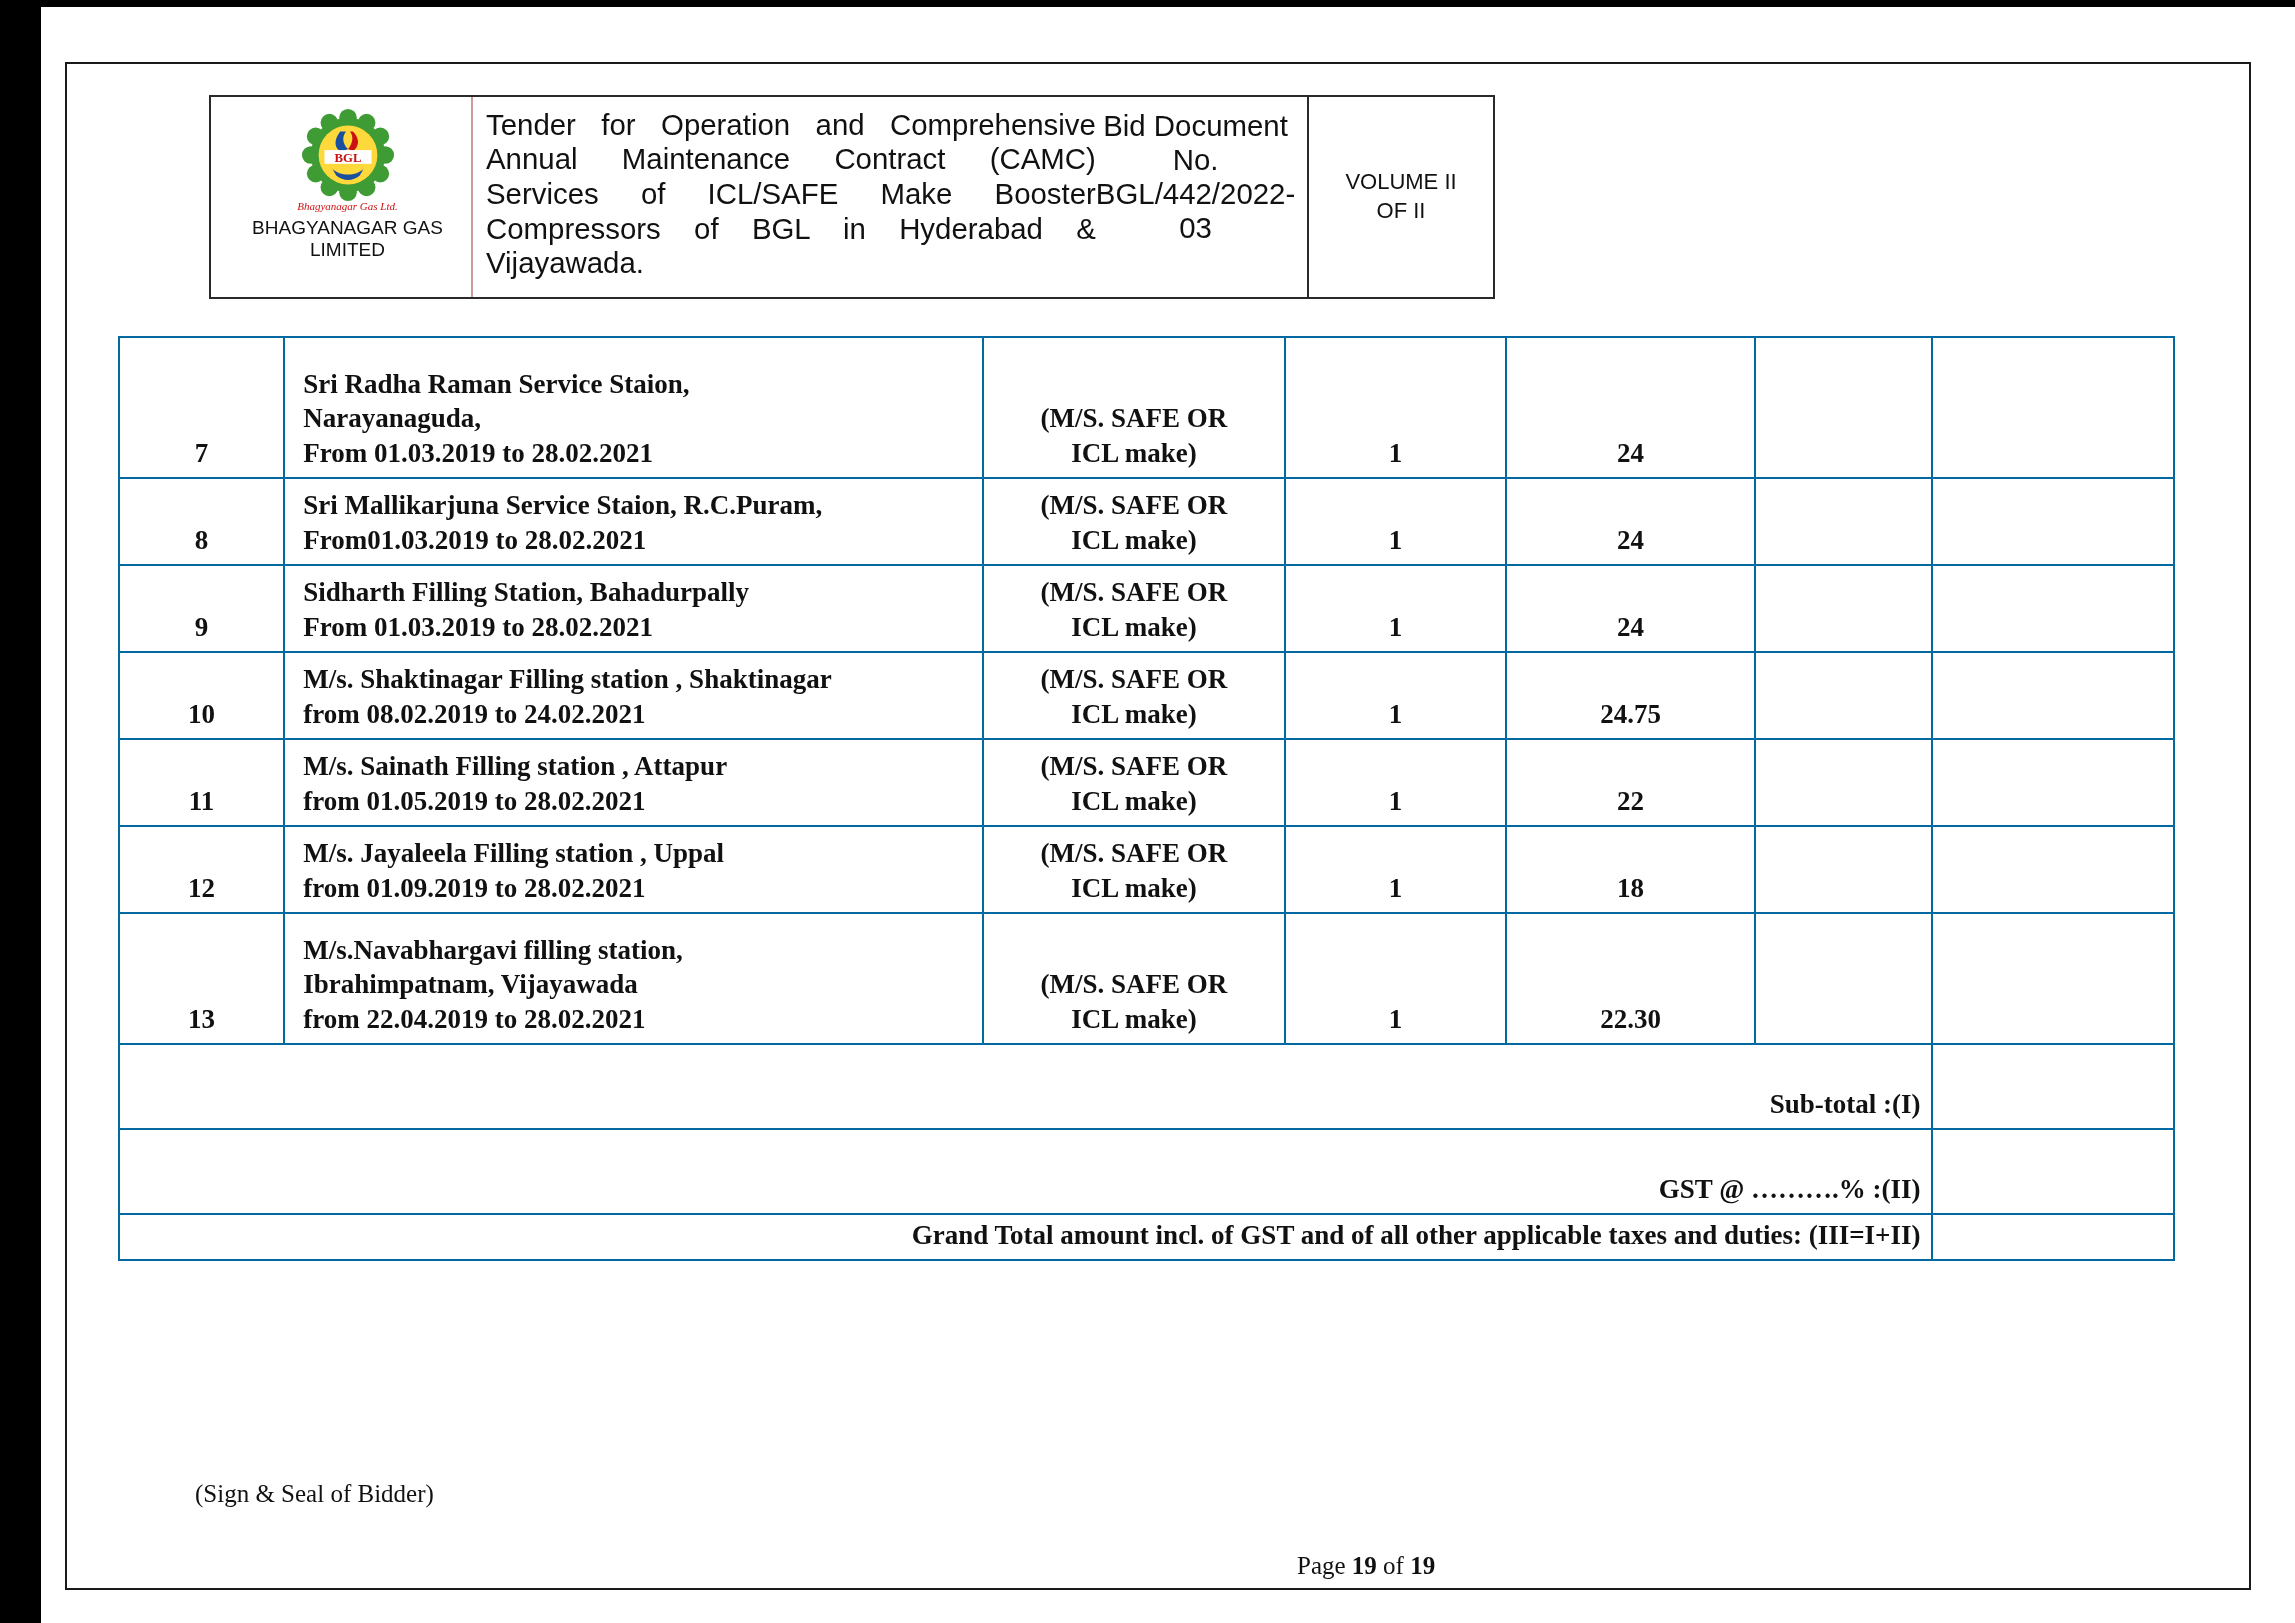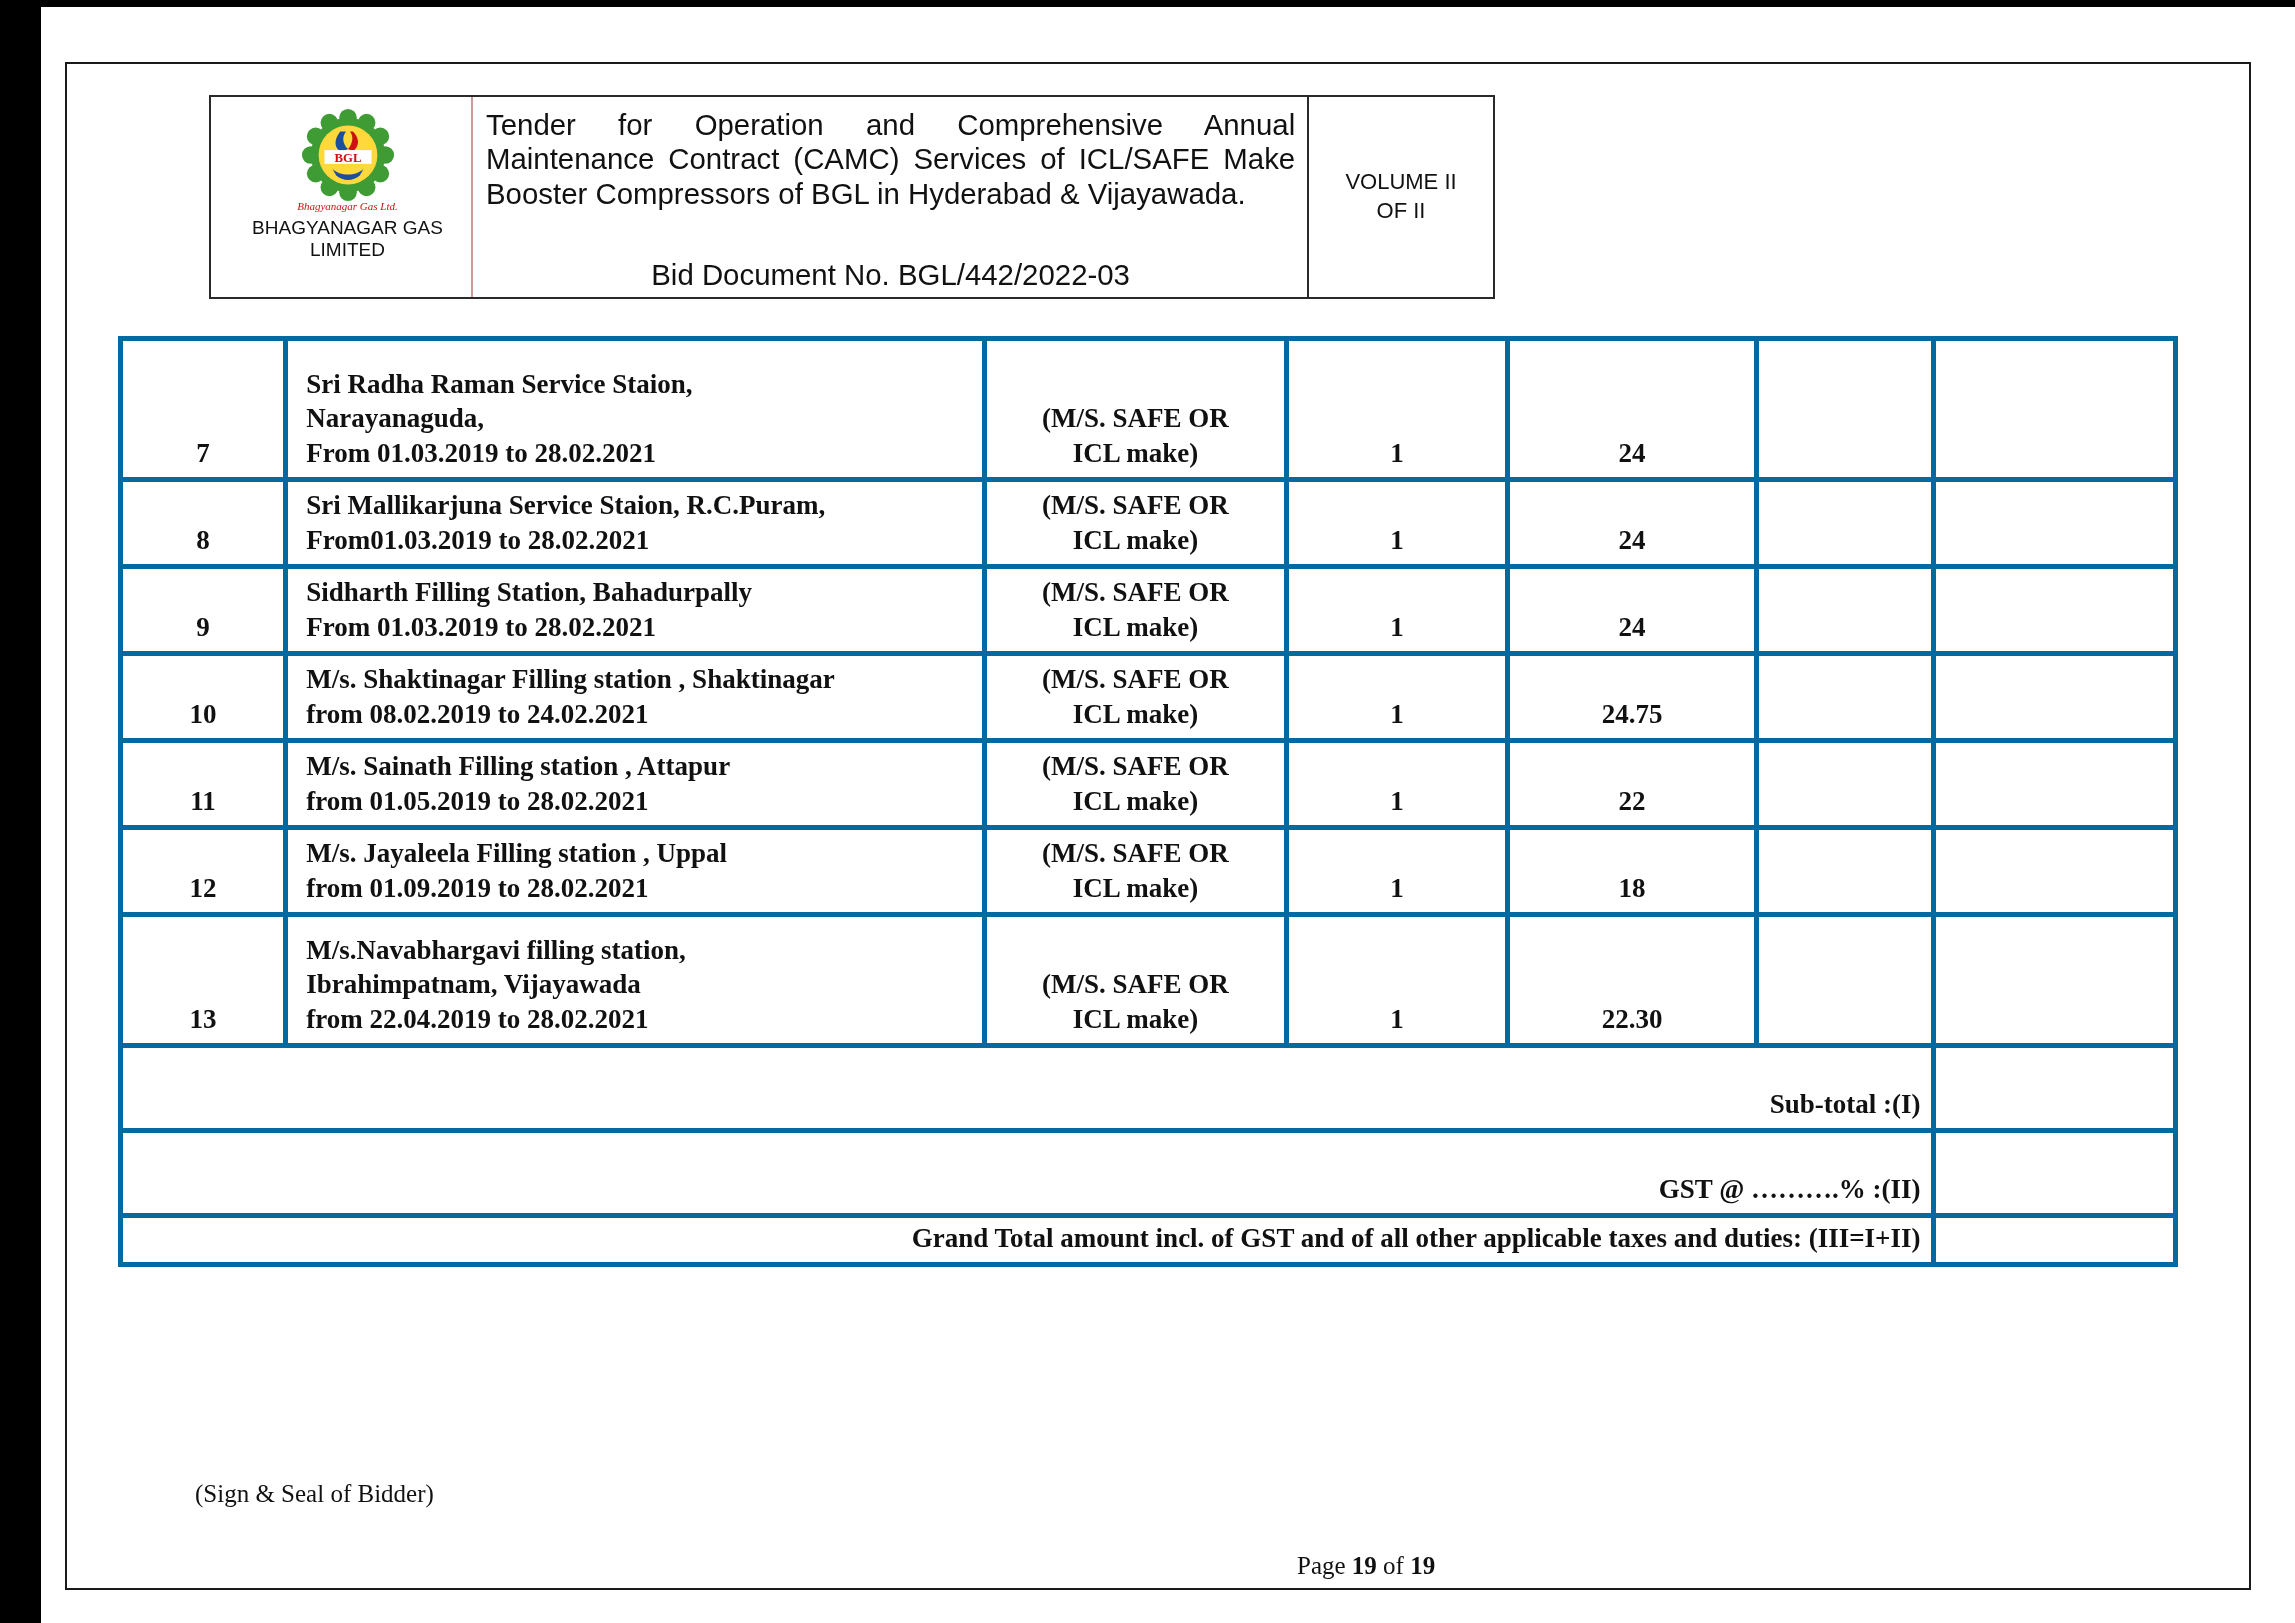--- a/index.html
+++ b/index.html
@@ -12,29 +12,29 @@
   .scan-strip-top  { position:absolute; left:0; top:0; width:2295px; height:6.5px; background:#000000; }
 
   .page-border { position:absolute; left:65px; top:62px; width:2186px; height:1528px; border:2px solid #1a1a1a; }
 
   
   .header-box { position:absolute; left:209px; top:95px; width:1286px; height:204px; border:2px solid #2a2a2a; display:flex; background:#fff; }
   .logo-cell { width:249px; border-right:2px solid #cf9a9a; display:flex; flex-direction:column; align-items:center; justify-content:flex-start; padding:9.2px 5.2px 5.2px;margin-left:13px; }
   .logo-svg { display:block; }
   .logo-caption { font-family:"Liberation Serif", serif; font-style:italic; font-size:11px; color:#cc1111; margin-top:-3.9px; }
   .company-name { font-size:19px; color:#111; text-align:center; white-space:pre-line; line-height:1.15; margin-top:5.2px; }
-  .title-cell { width:836px; border-right:2px solid #2a2a2a; padding:10.5px 11.8px 5.2px 13px; display:flex; flex-direction:column; justify-content:space-between; }
+  .title-cell { width:836px; border-right:2px solid #2a2a2a; padding:10.5px 11.8px 5.2px 13px; display:flex; flex-direction:row; justify-content:space-between; }
   .tender-title { font-size:29.4px; line-height:1.18; color:#111; text-align:justify; text-align-last:left; }
   .bid-doc { font-size:29.4px; color:#111; text-align:center; margin-top:1px; }
   .volume-cell { flex:1; display:flex; align-items:center; justify-content:center; text-align:center; font-size:22px; color:#111; white-space:pre-line; line-height:1.3; }
 
   
   .main-table { position:absolute; left:118px; top:336px; width:2055px; border-collapse:collapse; table-layout:fixed;
                 font-family:"Liberation Serif", serif; font-weight:bold; font-size:27px; color:#111; }
-  .main-table td { border:5px solid #0369a1; vertical-align:bottom; padding:2.6px 6.5px 6.5px; line-height:1.28;margin-top:41px; }
+  .main-table td { border:2px solid #0369a1; vertical-align:bottom; padding:2.6px 6.5px 6.5px; line-height:1.28;margin-top:41px; }
   td.sno   { text-align:center; }
   td.desc  { white-space:pre-line; padding-left:18.3px; }
   td.make  { text-align:center; white-space:pre-line; }
   td.qty   { text-align:center; }
   td.months{ text-align:center; }
   tr.h3a { height:141px; }
   tr.h2  { height:87px; }
   tr.h3b { height:131px; }
   tr.total-row { height:85px; }
   tr.grand-row { height:43px; }

